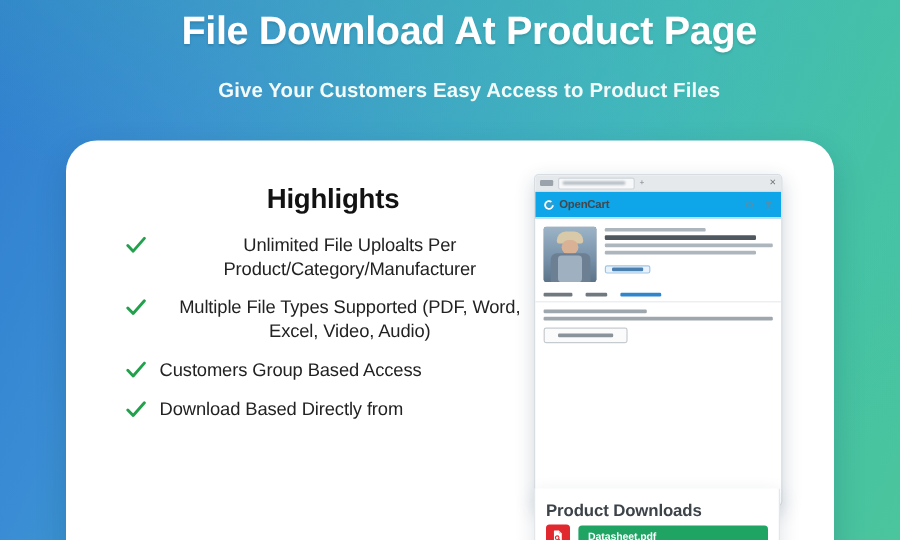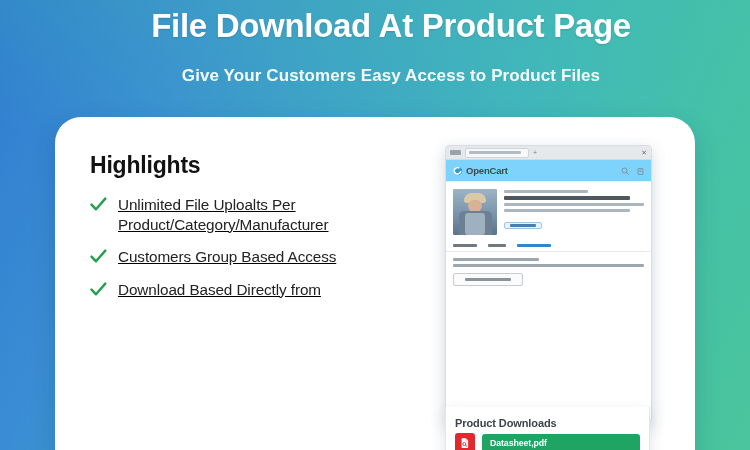--- a/index.html
+++ b/index.html
@@ -33,25 +33,25 @@
 
   
   .card{
     position:absolute;left:55px;top:117px;width:640px;height:360px;
     background:#ffffff;border-radius:26px;
     box-shadow:0 10px 26px rgba(12,44,70,.18);
     z-index:3;
   }
 
   
-  .highlights{position:absolute;left:35px;top:35px;width:345px;}
+  .highlights{position:absolute;left:50px;top:35px;width:345px;text-align:center;}
   .h-title{
     margin:0 0 16px 0;font-size:23px;font-weight:bold;color:#121212;letter-spacing:-.2px;
   }
-  .feat-list{list-style:none;margin:0;padding:0;text-decoration:underline;}
+  .feat-list{list-style:none;margin:0;padding:0;}
   .feat{display:flex;align-items:flex-start;margin-bottom:13px;}
   .check{
     flex:0 0 auto;width:19px;margin-right:9px;margin-top:2px;
     color:#22a04c;font-size:17px;font-weight:bold;line-height:1.1;
   }
   .check svg{display:block;}
   .feat-text{
     font-size:15.3px;line-height:1.28;color:#222222;letter-spacing:-.1px;
   }
 
@@ -73,21 +73,21 @@
   }
   .tab-pill:after{
     content:"";position:absolute;left:3px;top:2px;width:52px;height:3px;
     background:#b4bcc3;filter:blur(.7px);border-radius:1px;
   }
   .tab-plus{font-size:7px;color:#7d858c;line-height:1;}
   .tab-close{margin-left:auto;font-size:7px;color:#6e767d;line-height:1;}
 
   .brandbar{
     height:21px;display:flex;align-items:center;padding:0 7px;
-    background:#7dd3fc;border-bottom:1px solid #eceff1;
+    background:#0ea5e9;border-bottom:1px solid #eceff1;
   }
   .oc-logo{display:flex;align-items:center;gap:3px;}
   .oc-mark{width:10px;height:10px;}
   .oc-name{font-size:9.5px;font-weight:bold;color:#41484e;letter-spacing:-.2px;}
   .brand-icons{margin-left:auto;display:flex;align-items:center;gap:8px;color:#7b848b;}
   .brand-icons svg{display:block;}
 
   .prodrow{display:flex;padding:7px 7px 4px 7px;gap:7px;}
   .prodimg{
     flex:0 0 auto;width:44px;height:46px;border-radius:2px;overflow:hidden;
@@ -127,21 +127,21 @@
   .descbtn i{display:block;width:46px;height:3px;background:#8b939a;filter:blur(.6px);border-radius:1px;}
 
   
   .downloads{
     position:absolute;left:390px;top:290px;width:205px;
     background:#ffffff;border:1px solid #e3e7ea;border-top:none;
     border-radius:0 0 4px 4px;
     box-shadow:0 6px 16px rgba(20,50,80,.13);
     padding:10px 9px 12px 9px;box-sizing:border-box;
   }
-  .dl-title{font-size:11px;font-weight:bold;color:#3c4349;margin-bottom:4px;letter-spacing:-.1px;}
+  .dl-title{font-size:14px;font-weight:bold;color:#3c4349;margin-bottom:4px;letter-spacing:-.1px;}
   .dl-row{display:flex;align-items:center;gap:7px;margin-bottom:7px;}
   .dl-row:last-child{margin-bottom:0;}
   .dl-icon{
     flex:0 0 auto;width:20px;height:20px;border-radius:3px;
     display:flex;align-items:center;justify-content:center;
   }
   .dl-icon svg{display:block;}
   .dl-btn{
     flex:1 1 auto;height:18px;border-radius:3px;
     display:flex;align-items:center;padding-left:8px;box-sizing:border-box;
@@ -163,20 +163,28 @@
     <div class="highlights">
       <h2 class="h-title">Highlights</h2>
       <ul class="feat-list">
         <li class="feat">
           <span class="check">
             <svg width="17" height="15" viewBox="0 0 17 15">
                 <path d="M1.5 7.6 L6 12.3 L15.3 1.6" stroke="#22a04c" stroke-width="2.4" fill="none" stroke-linecap="round" stroke-linejoin="round"></path>
               </svg>
           </span>
           <span class="feat-text">Unlimited File Uploalts Per Product/Category/Manufacturer</span>
+        </li>
+        <li class="feat">
+          <span class="check">
+            <svg width="17" height="15" viewBox="0 0 17 15">
+                <path d="M1.5 7.6 L6 12.3 L15.3 1.6" stroke="#22a04c" stroke-width="2.4" fill="none" stroke-linecap="round" stroke-linejoin="round"></path>
+              </svg>
+          </span>
+          <span class="feat-text">Multiple File Types Supported (PDF, Word, Excel, Video, Audio)</span>
         </li>
         <li class="feat">
           <span class="check">
             <svg width="17" height="15" viewBox="0 0 17 15">
                 <path d="M1.5 7.6 L6 12.3 L15.3 1.6" stroke="#22a04c" stroke-width="2.4" fill="none" stroke-linecap="round" stroke-linejoin="round"></path>
               </svg>
           </span>
           <span class="feat-text">Customers Group Based Access</span>
         </li>
         <li class="feat">

